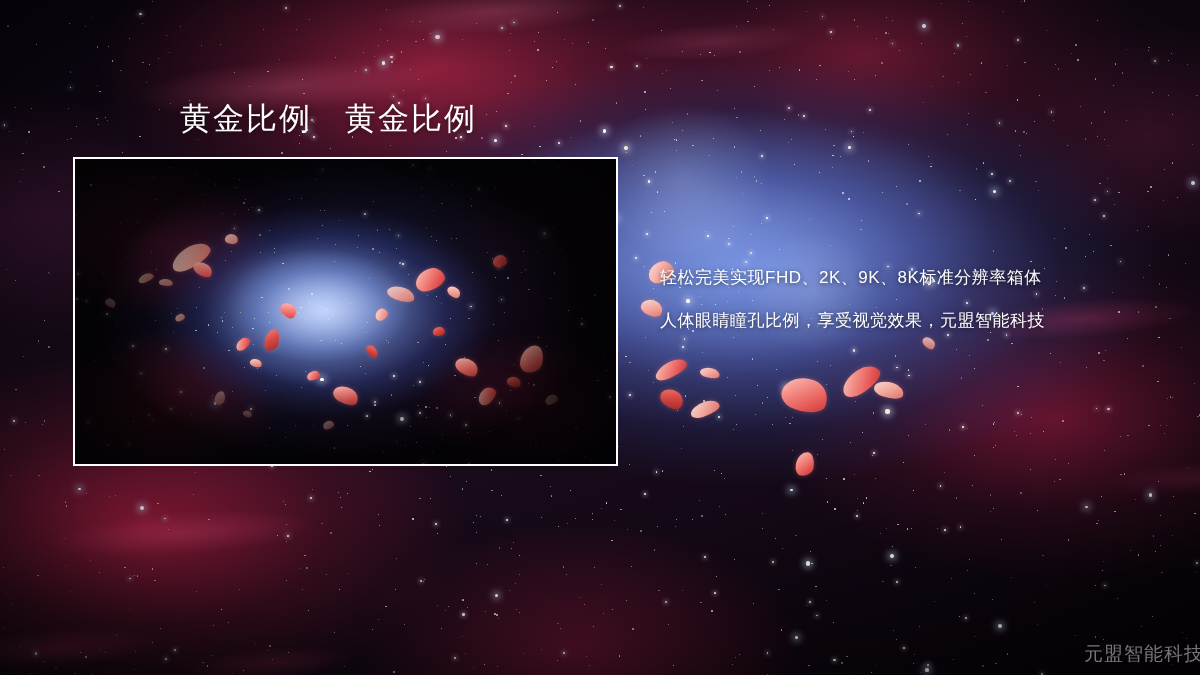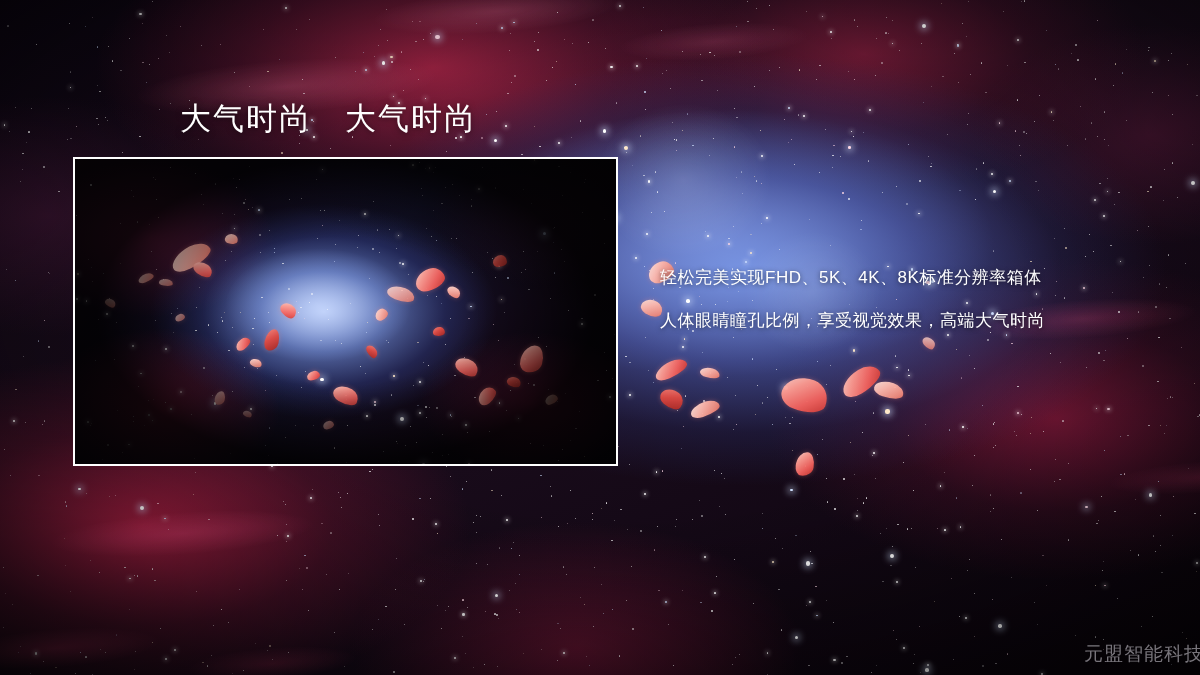--- a/index.html
+++ b/index.html
@@ -1325,21 +1325,21 @@
       <i class="petal pale" style="left:700px;top:368px;width:20px;height:10px;transform:rotate(15deg);opacity:0.95"></i>
       <i class="petal deep" style="left:660px;top:390px;width:24px;height:18px;transform:rotate(40deg);opacity:0.95"></i>
       <i class="petal pale" style="left:690px;top:402px;width:30px;height:14px;transform:rotate(-18deg);opacity:0.95"></i>
       <i class="petal" style="left:782px;top:378px;width:46px;height:34px;transform:rotate(22deg);opacity:0.95"></i>
       <i class="petal" style="left:840px;top:370px;width:42px;height:22px;transform:rotate(-32deg);opacity:0.95"></i>
       <i class="petal pale" style="left:874px;top:382px;width:30px;height:16px;transform:rotate(18deg);opacity:0.95"></i>
       <i class="petal" style="left:796px;top:452px;width:18px;height:24px;transform:rotate(8deg);opacity:0.95"></i>
       <i class="petal pale" style="left:922px;top:338px;width:14px;height:10px;transform:rotate(50deg);opacity:0.8"></i>
     </div>
 
-  <div id="headline">大气时尚　大气时尚</div>
+  <div id="headline">黄金比例　黄金比例</div>
 
   <div id="picture-frame">
     <div id="frame-inner">
       <div id="frame-nebula"></div>
       <div class="starfield" id="starfield-frame">
           <i class="star" style="left:192.5px;top:296.3px;width:0.9px;height:0.9px;opacity:0.42;background:#ffd9e6"></i>
           <i class="star" style="left:361.1px;top:248.1px;width:1.5px;height:1.5px;opacity:0.49;background:#ffffff"></i>
           <i class="star" style="left:260.2px;top:180.6px;width:0.8px;height:0.8px;opacity:0.59;background:#ffffff"></i>
           <i class="star" style="left:360.7px;top:80.9px;width:1.1px;height:1.1px;opacity:0.78;background:#cfe0ff"></i>
           <i class="star" style="left:58.2px;top:261.7px;width:1.3px;height:1.3px;opacity:0.82;background:#ffffff"></i>
@@ -1677,19 +1677,19 @@
           <i class="petal pale" style="left:470px;top:236px;width:13px;height:9px;transform:rotate(-20deg);opacity:0.95"></i>
           <i class="petal pale" style="left:140px;top:232px;width:10px;height:14px;transform:rotate(10deg);opacity:0.7"></i>
           <i class="petal pale" style="left:168px;top:252px;width:9px;height:6px;transform:rotate(30deg);opacity:0.6"></i>
           <i class="petal pale" style="left:248px;top:262px;width:11px;height:8px;transform:rotate(-12deg);opacity:0.65"></i>
         </div>
       <div id="frame-dark"></div>
     </div>
   </div>
 
   <div id="body-copy">
-    <span class="copy-line">轻松完美实现FHD、5K、4K、8K标准分辨率箱体</span>
-    <span class="copy-line">人体眼睛瞳孔比例，享受视觉效果，高端大气时尚</span>
+    <span class="copy-line">轻松完美实现FHD、2K、9K、8K标准分辨率箱体</span>
+    <span class="copy-line">人体眼睛瞳孔比例，享受视觉效果，元盟智能科技</span>
   </div>
 
   <div id="watermark">元盟智能科技</div>
 
 </div>
 
 </body></html>

